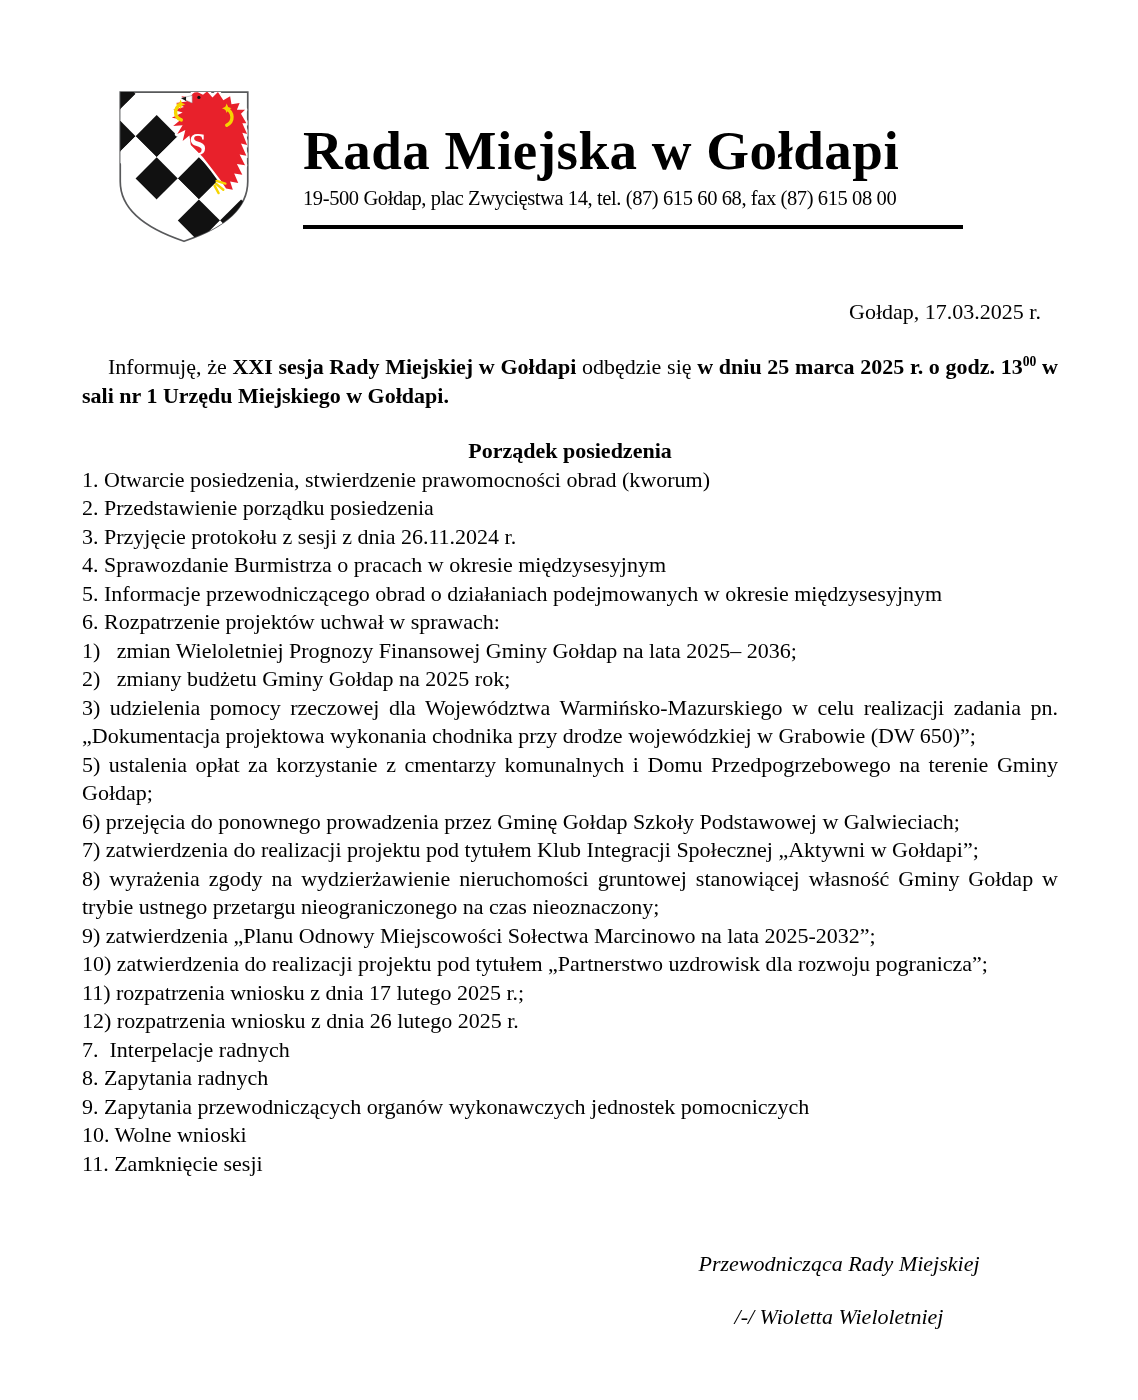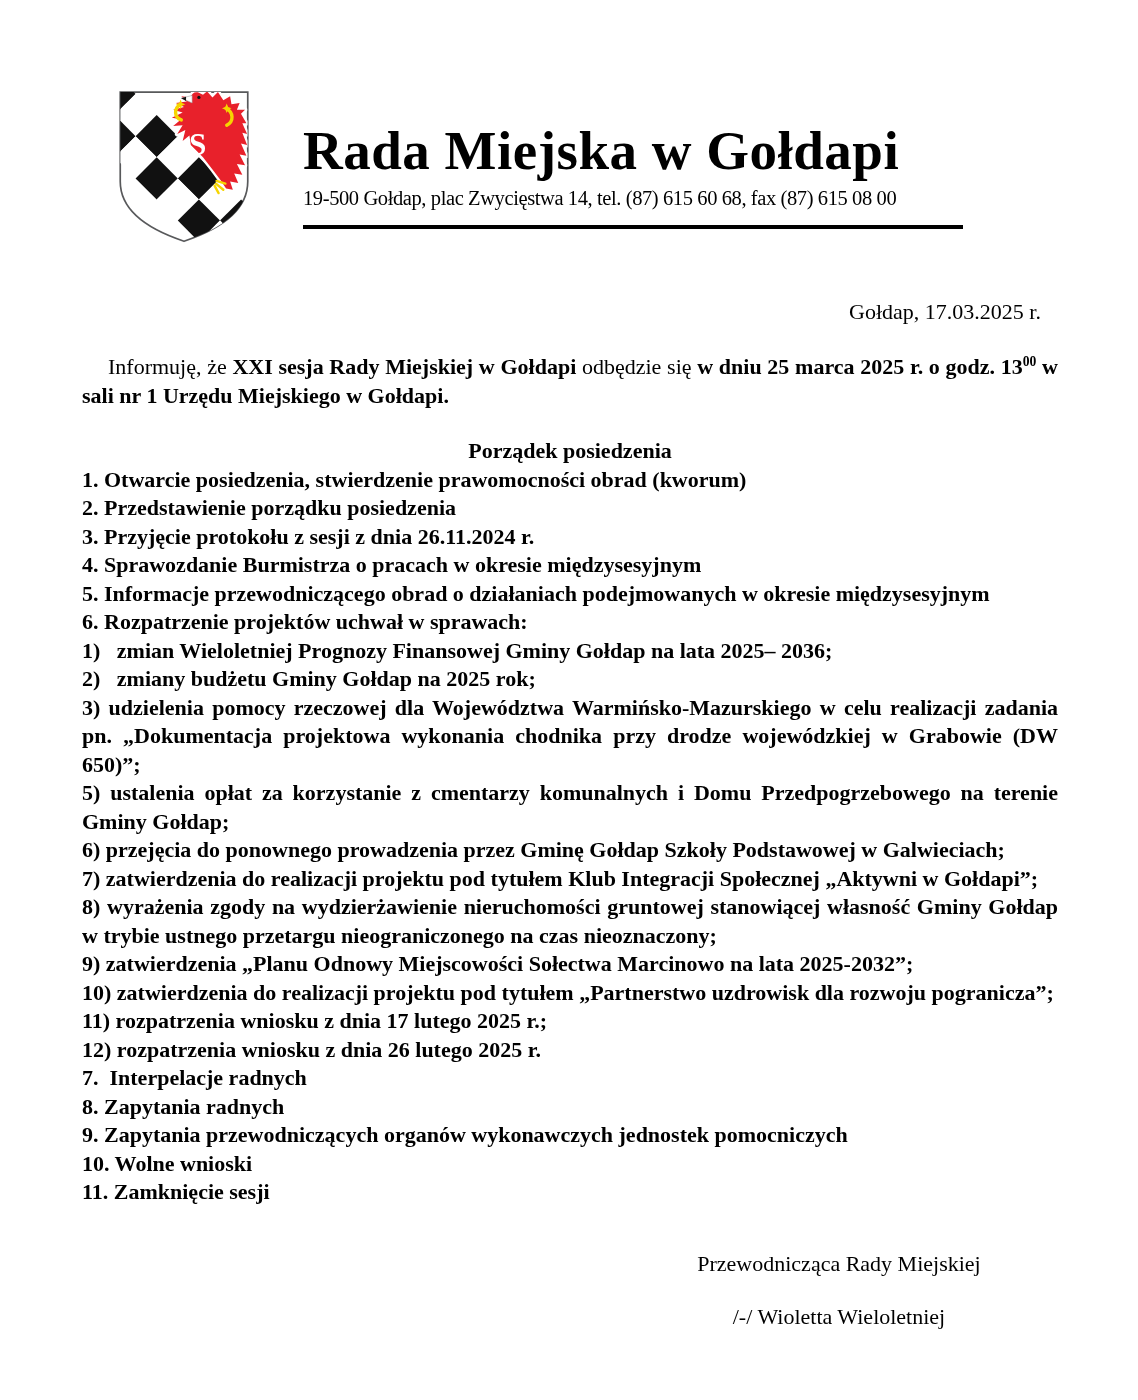--- a/index.html
+++ b/index.html
@@ -86,32 +86,32 @@
     line-height: 0;
     vertical-align: super;
   }
   .agenda-heading {
     margin-top: 27px;
     font-weight: bold;
     text-align: center;
   }
   .agenda-line {
     text-align: justify;
-    font-weight: bold;
   }
 
   
   .signature {
     position: absolute;
     left: 619px;
     top: 1251px;
     width: 440px;
     text-align: center;
     font-size: 22px;
     line-height: 26px;
+    font-style: italic;
   }
   .signature .name { margin-top: 27px; }
 </style>
 </head>
 <body>
 
 <div class="page">
 
   <svg class="crest" viewBox="0 0 200 230" aria-hidden="true">
     <defs>

